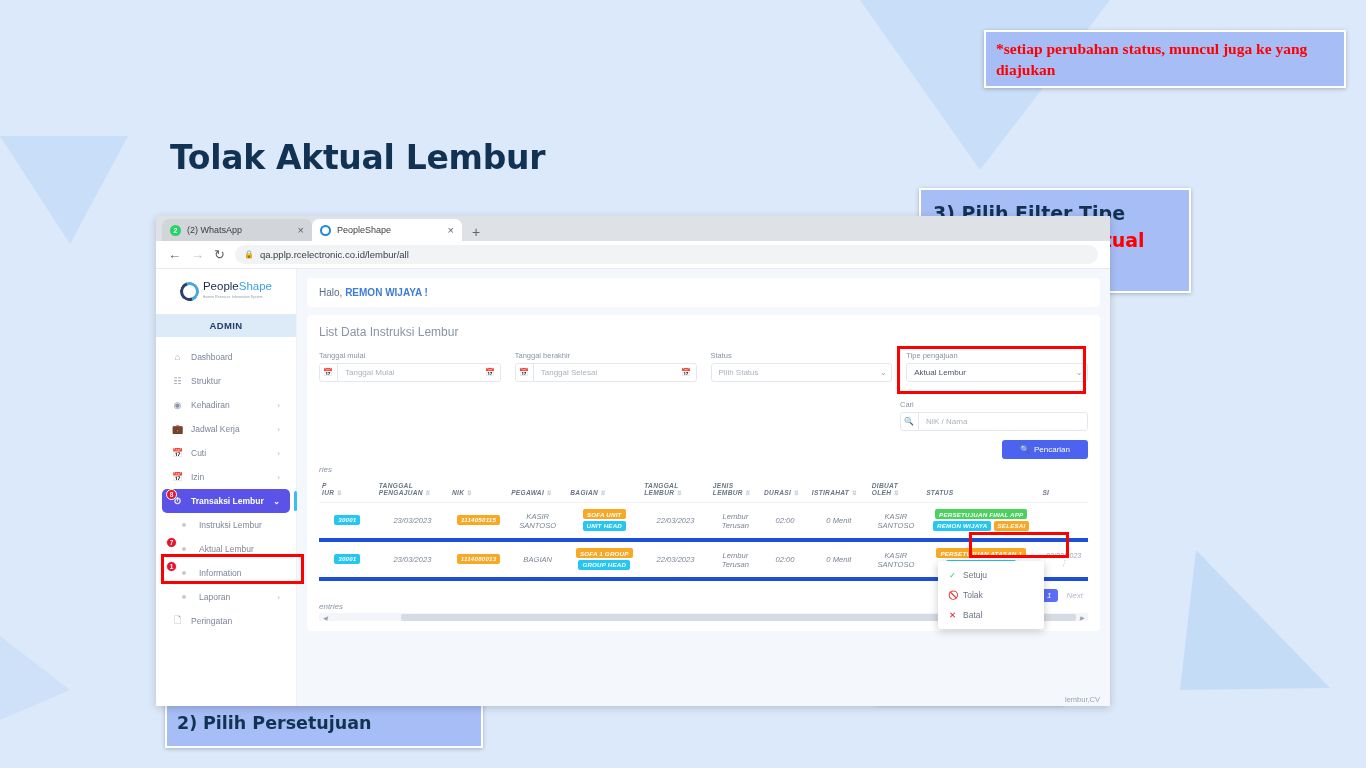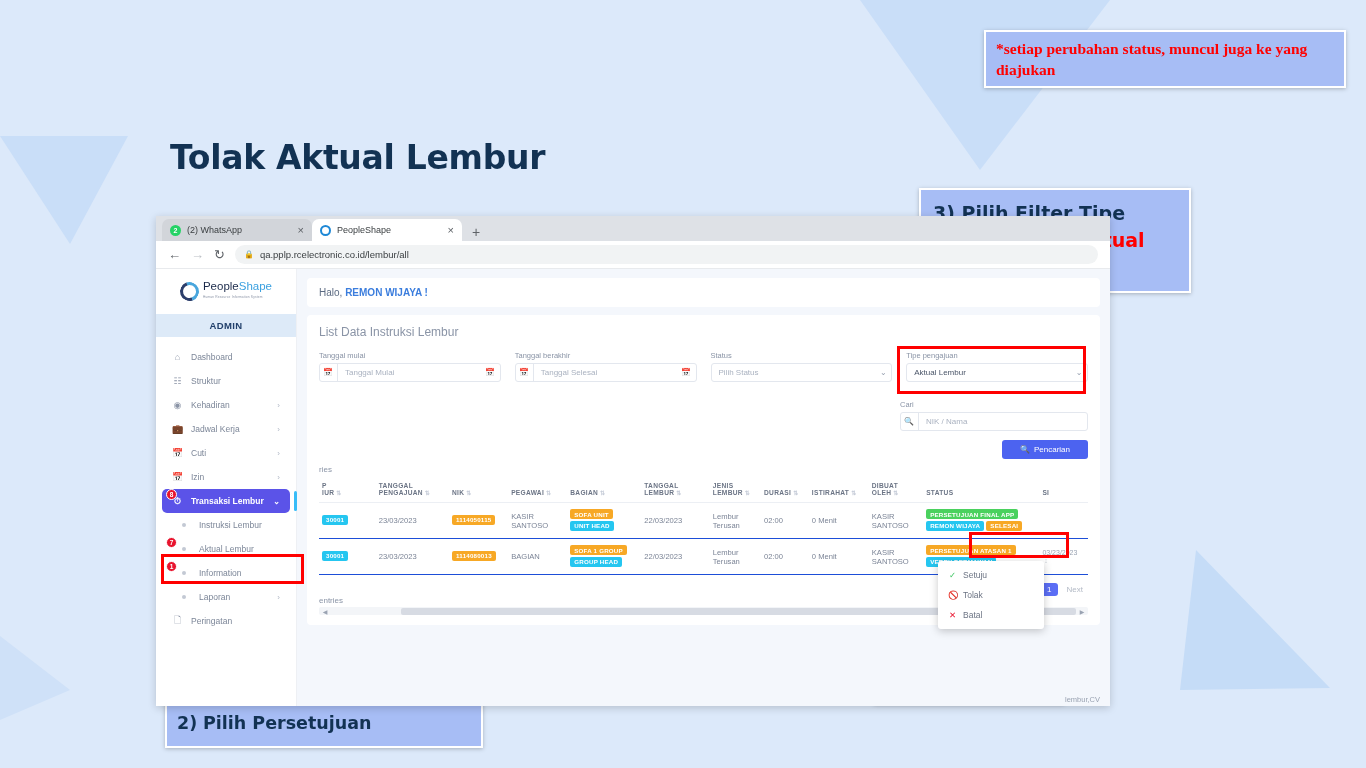--- a/index.html
+++ b/index.html
@@ -223,33 +223,33 @@
   .row2 .spacer { flex: 1; }
   .cari-wrap { width: 188px; }
   .btn-search {
     margin-top: 9px; margin-left: auto;
     width: 86px; height: 19px; background: #4c63f0; color: #fff;
     border-radius: 3px; font-size: 8px;
     display: flex; align-items: center; justify-content: center; gap: 4px;
   }
 
   
-  .tbl-wrap { margin-top: 6px; position: relative; }
+  .tbl-wrap { margin-top: 6px; position: relative; font-style: italic; }
   .entries-top { font-size: 8px; color: #8a94a6; margin-bottom: 4px; }
   table { width: 100%; border-collapse: collapse; font-size: 7.5px; }
   thead th {
     text-align: left; color: #6b7485; font-weight: bold;
     font-size: 6.6px; letter-spacing: .3px;
     padding: 4px 3px 6px 3px; border-bottom: 1px solid #eceff4;
     vertical-align: bottom; white-space: nowrap;
   }
   thead th .sort { color: #c6ccd8; font-size: 6px; margin-left: 2px; }
   tbody td {
     padding: 6px 3px; color: #7b8496; font-size: 7.6px;
-    border-bottom: 1px solid #1d4ed8; vertical-align: middle;
+    border-bottom: 4px solid #1d4ed8; vertical-align: middle; text-align: center;
   }
   .pill {
     display: inline-block; padding: 1.5px 4px; border-radius: 2px;
     color: #fff; font-size: 6.2px; font-weight: bold; letter-spacing: .2px;
     white-space: nowrap; margin-bottom: 1.5px;
   }
   .pill.cyan { background: #25c6f0; }
   .pill.orange { background: #f7a825; }
   .pill.green { background: #4ad15e; }
   .pagination { display: flex; justify-content: flex-end; align-items: center; gap: 4px; margin-top: 8px; }

